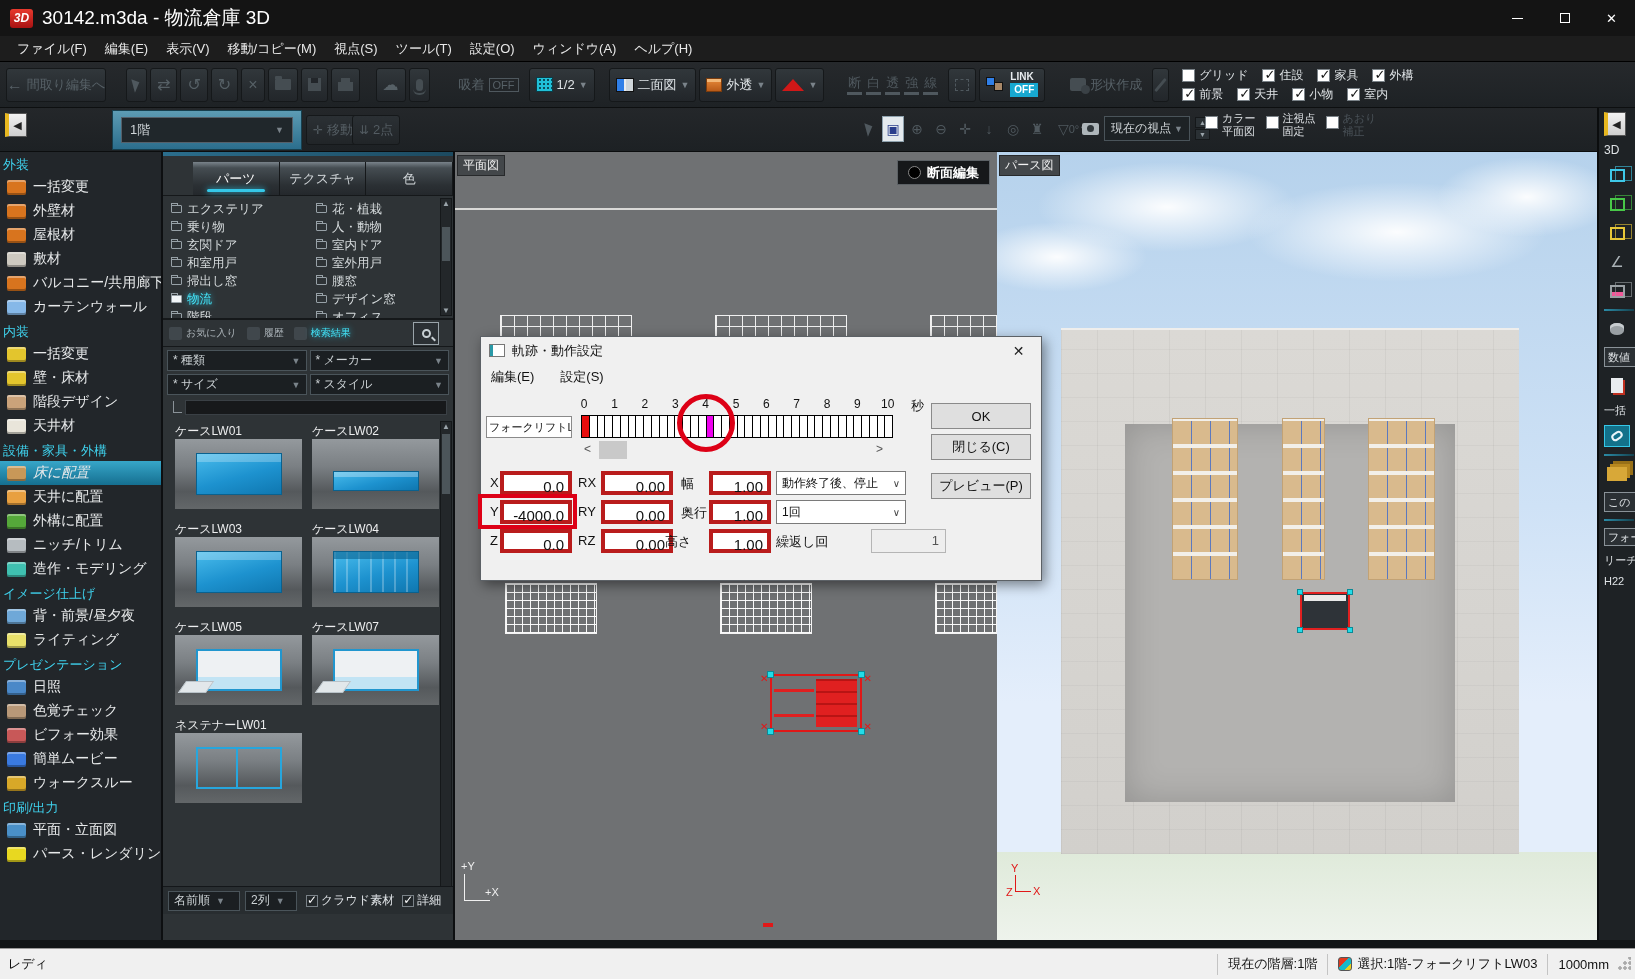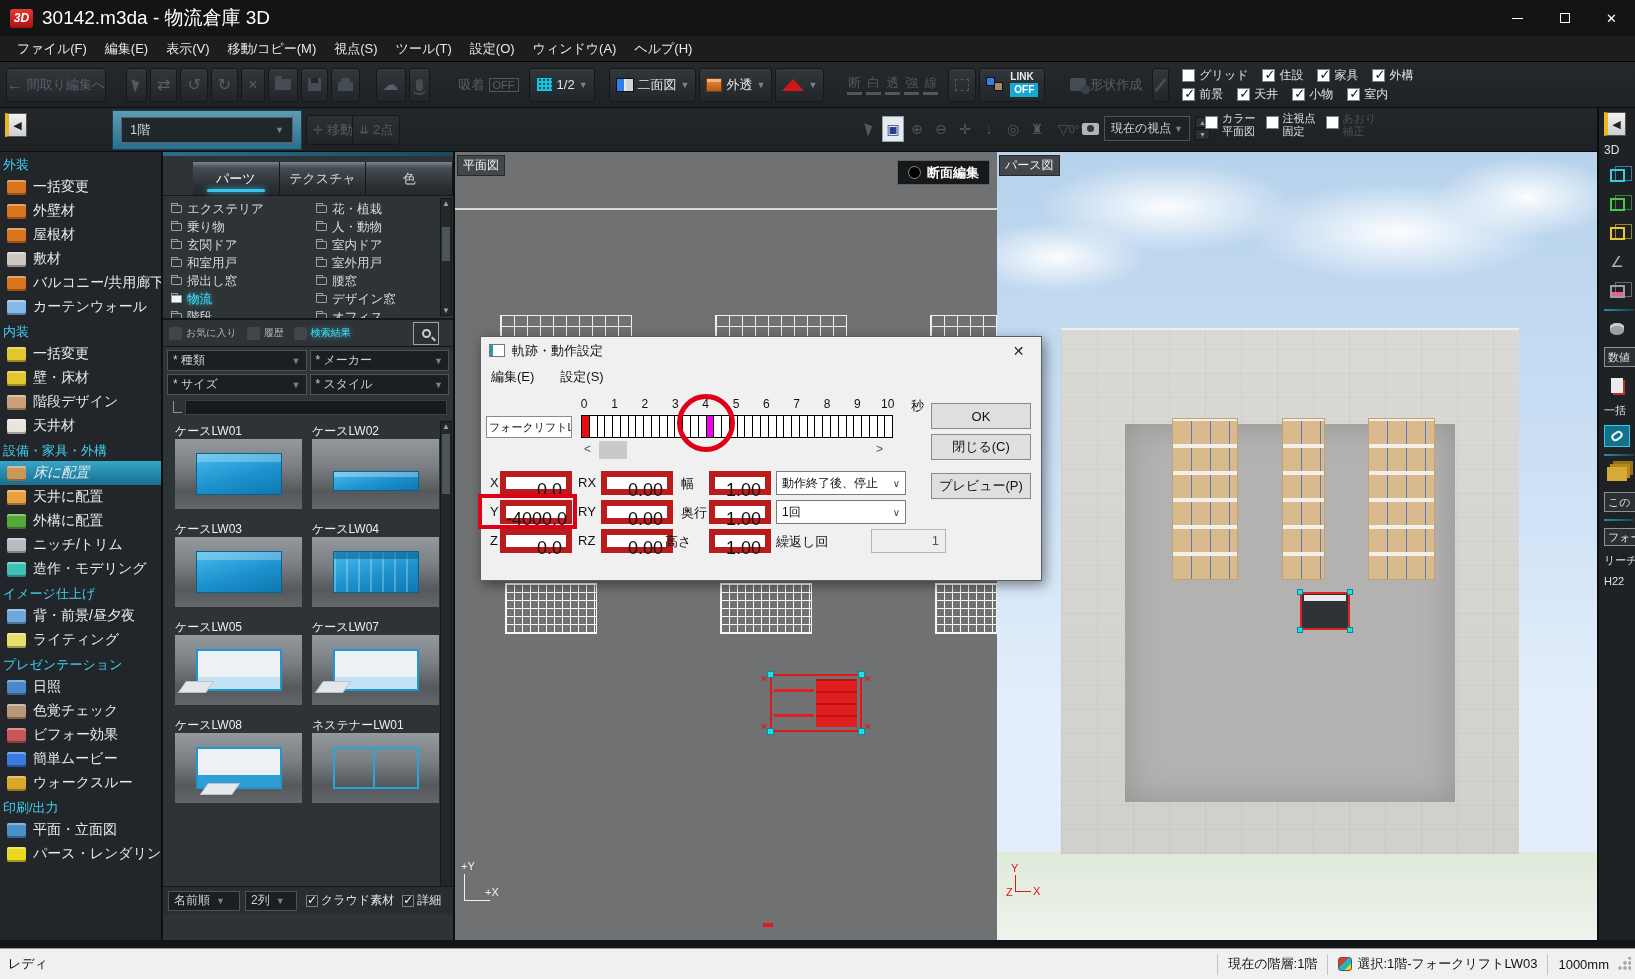--- a/index.html
+++ b/index.html
@@ -179,21 +179,21 @@
 #timeline-strip{position:absolute;left:100px;top:78px;width:312px;height:23px;border:1px solid #000;background:#fff;display:flex;}
 .tcell{flex:1;border-right:1px solid #000;}
 .tcell:last-child{border-right:none;}
 .tcell.start{background:#e80c0c;}
 .tcell.current{background:#ee00ee;}
 #tl-scroll-left{position:absolute;left:103px;top:105px;font-size:12px;color:#555;}
 #tl-scroll-right{position:absolute;left:395px;top:105px;font-size:12px;color:#555;}
 #tl-thumb{position:absolute;left:118px;top:104px;width:28px;height:18px;background:#c9c9c9;}
 .dlg-row{position:absolute;left:0;height:24px;}
 .axis-label{position:absolute;font-size:13px;top:4px;}
-.num-input{position:absolute;height:24px;background:#fff;border:6px solid #b91c1c;font-size:18px;text-align:right;padding:3px 4px 0 0;}
+.num-input{position:absolute;height:24px;background:#fff;border:4px solid #b91c1c;font-size:15px;text-align:right;padding:3px 4px 0 0;}
 .dim-label{position:absolute;font-size:13px;top:4px;}
 .dlg-dd{position:absolute;left:295px;width:130px;height:24px;background:#fff;border:1px solid #7a7a7a;font-size:12px;display:flex;align-items:center;padding:0 5px;white-space:nowrap;overflow:hidden;}
 .dlg-dd .chev{margin-left:auto;font-size:10px;color:#444;}
 #repeat-label{position:absolute;left:295px;top:196px;font-size:13px;}
 #repeat-input{position:absolute;left:390px;top:192px;width:75px;height:24px;background:#eee;border:1px solid #b5b5b5;color:#555;font-size:13px;text-align:right;padding:3px 6px 0 0;}
 .dlg-btn{position:absolute;left:450px;width:100px;height:26px;background:#dfdfdf;border:1px solid #8a8a8a;font-size:13px;display:flex;align-items:center;justify-content:center;}
 #ann-circle{position:absolute;left:196px;top:57px;width:58px;height:58px;border:5px solid #dd0016;border-radius:50%;z-index:60;}
 #ann-rect{position:absolute;left:-3px;top:157px;width:99px;height:35px;border:4px solid #dd0016;z-index:60;}
 
 
@@ -768,26 +768,20 @@
         <div class="thumb">
             <div class="case"></div>
           </div>
       </div>
         <div class="pitem thumb-white-ramp">
         <div class="plabel">ケースLW07</div>
         <div class="thumb">
             <div class="case"></div>
           </div>
       </div>
-        <div class="pitem thumb-white-ramp2">
-        <div class="plabel">ケースLW08</div>
-        <div class="thumb">
-            <div class="case"></div>
-          </div>
-      </div>
         <div class="pitem thumb-frame">
         <div class="plabel">ネステナーLW01</div>
         <div class="thumb">
             <div class="case"></div>
           </div>
       </div>
       </div>
     <div class="scrollbar" style="top:4px;bottom:4px;">
       <span class="scroll-arrow" style="top:0;">▲</span>
       <div class="scroll-thumb" style="top:12px;height:60px;"></div>

